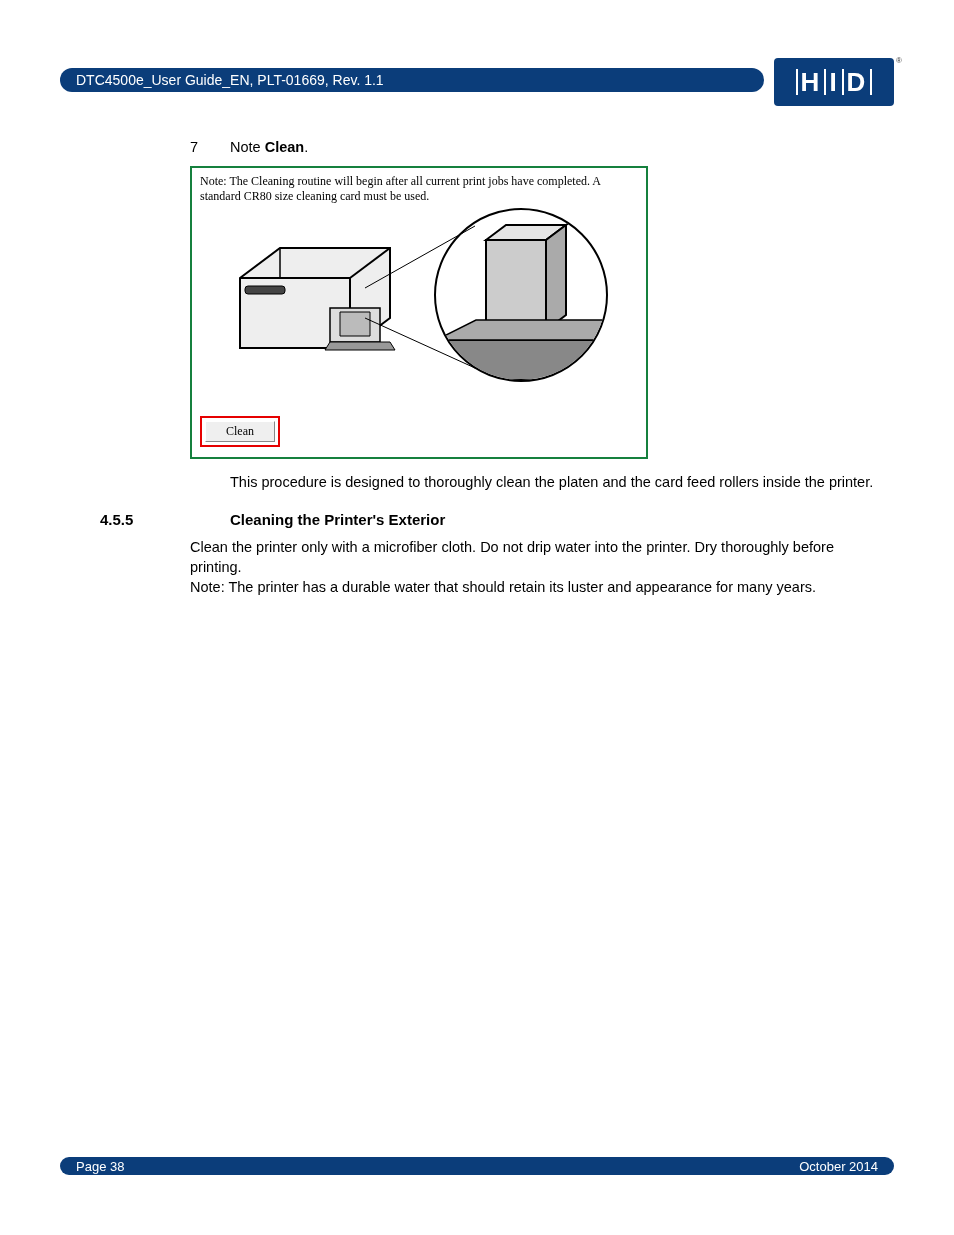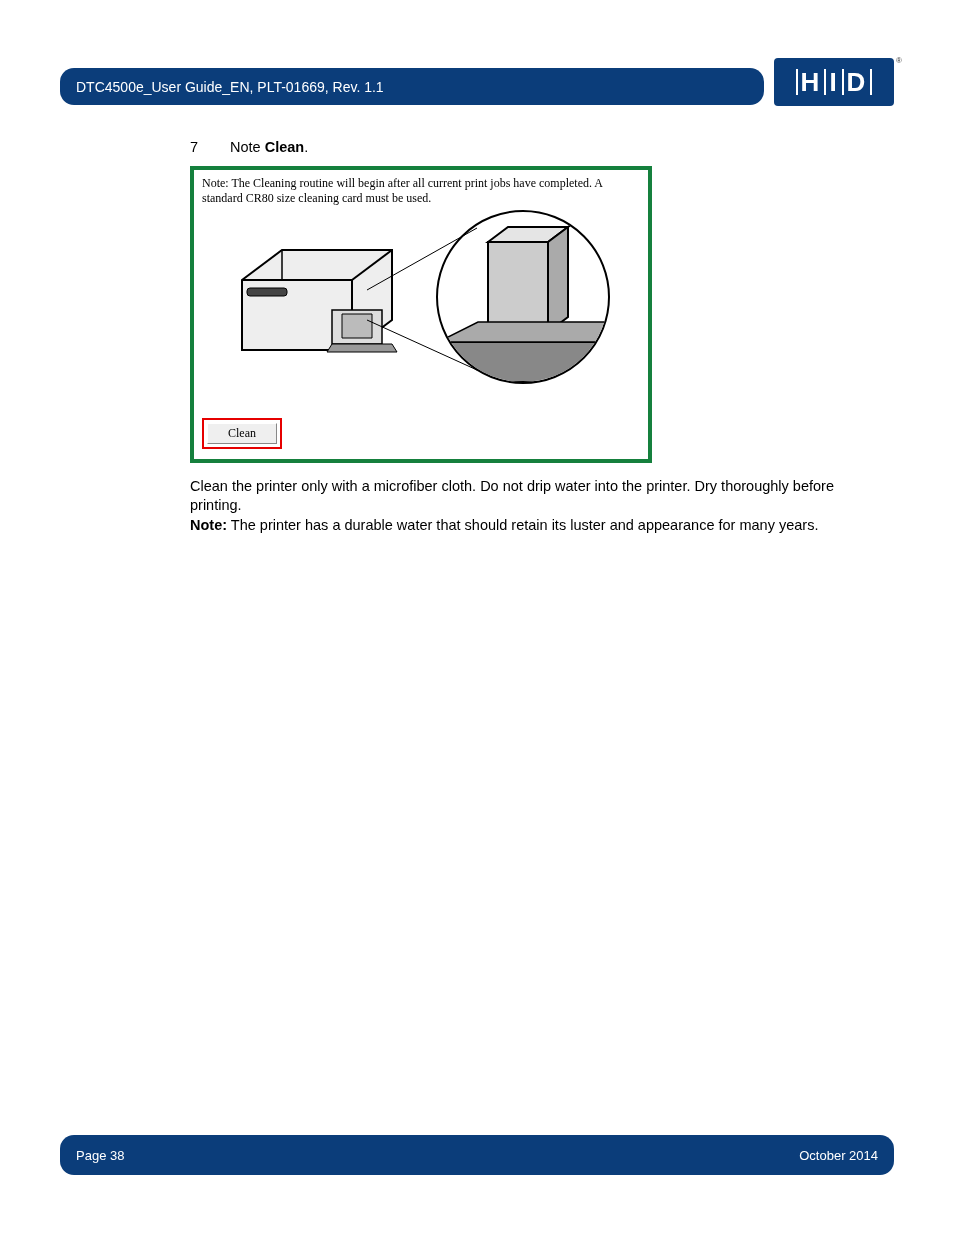--- a/index.html
+++ b/index.html
@@ -20,21 +20,21 @@
   .header-bar {
     position: relative;
     height: 48px;
     margin-bottom: 30px;
   }
   .header-pill {
     position: absolute;
     left: 0;
     top: 8px;
     right: 130px;
-    height: 37px;
+    height: 24px;
     background: #0b3d7a;
     border-radius: 14px;
     display: flex;
     align-items: center;
     padding-left: 16px;
   }
   .header-pill span {
     color: #fff;
     font-size: 14px;
   }
@@ -82,21 +82,21 @@
   .step-row {
     display: flex;
     margin-bottom: 8px;
   }
   .step-num {
     width: 40px;
     flex-shrink: 0;
   }
   .bold { font-weight: bold; }
   .dialog-box {
-    border: 4px solid #15803d;
+    border: 2px solid #15803d;
     width: 454px;
     margin-bottom: 14px;
     background: #fff;
     padding: 0;
   }
   .dialog-note {
     font-family: "Times New Roman", serif;
     font-size: 12px;
     padding: 6px 8px 4px 8px;
     line-height: 1.25;
@@ -156,27 +156,27 @@
   }
   .section-num {
     width: 130px;
     flex-shrink: 0;
     padding-left: 40px;
   }
   .section-body {
     margin-left: -130px;
     padding-left: 130px;
   }
-  .note-inline { font-weight: bold; }
+  .note-inline { font-weight: normal; }
   .footer-bar {
     position: absolute;
     left: 60px;
     right: 60px;
     bottom: 60px;
-    height: 40px;
+    height: 18px;
     background: #0b3d7a;
     border-radius: 14px;
     display: flex;
     align-items: center;
     justify-content: space-between;
     padding: 0 16px;
     color: #fff;
     font-size: 13px;
   }
 </style>
@@ -233,21 +233,26 @@
           <line x1="165" y1="110" x2="275" y2="160" stroke="#000" stroke-width="1"></line>
         </svg>
       </div>
       <div class="clean-row">
         <span class="clean-highlight">
           <button class="clean-btn">Clean</button>
         </span>
       </div>
     </div>
 
-
+    <div class="para">This procedure is designed to thoroughly clean the platen and the card feed rollers inside the printer.</div>
+
+    <div class="section-heading">
+      <div class="section-num">4.5.5</div>
+      <div>Cleaning the Printer's Exterior</div>
+    </div>
 
     <div class="section-body">
       <span>Clean the printer only with a microfiber cloth. Do not drip water into the printer. Dry thoroughly before printing.</span><br>
       <span class="note-inline">Note:</span><span> The printer has a durable water that should retain its luster and appearance for many years.</span>
     </div>
 
   </div>
 
   <div class="footer-bar">
     <span>Page 38</span>

